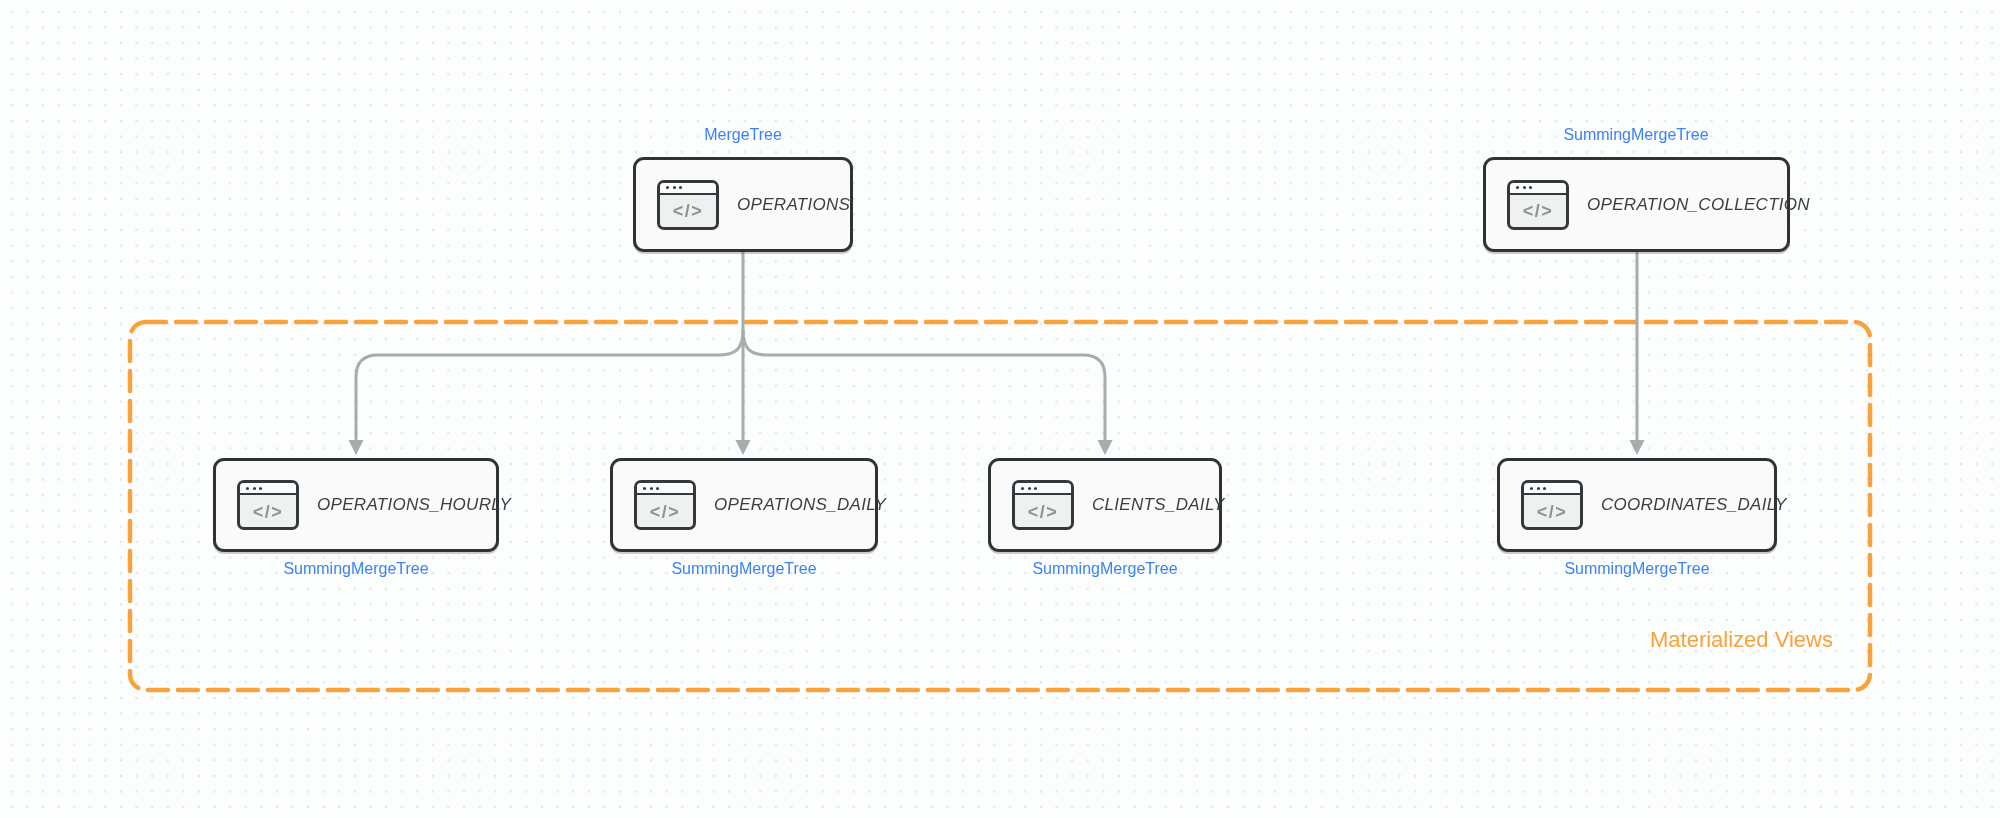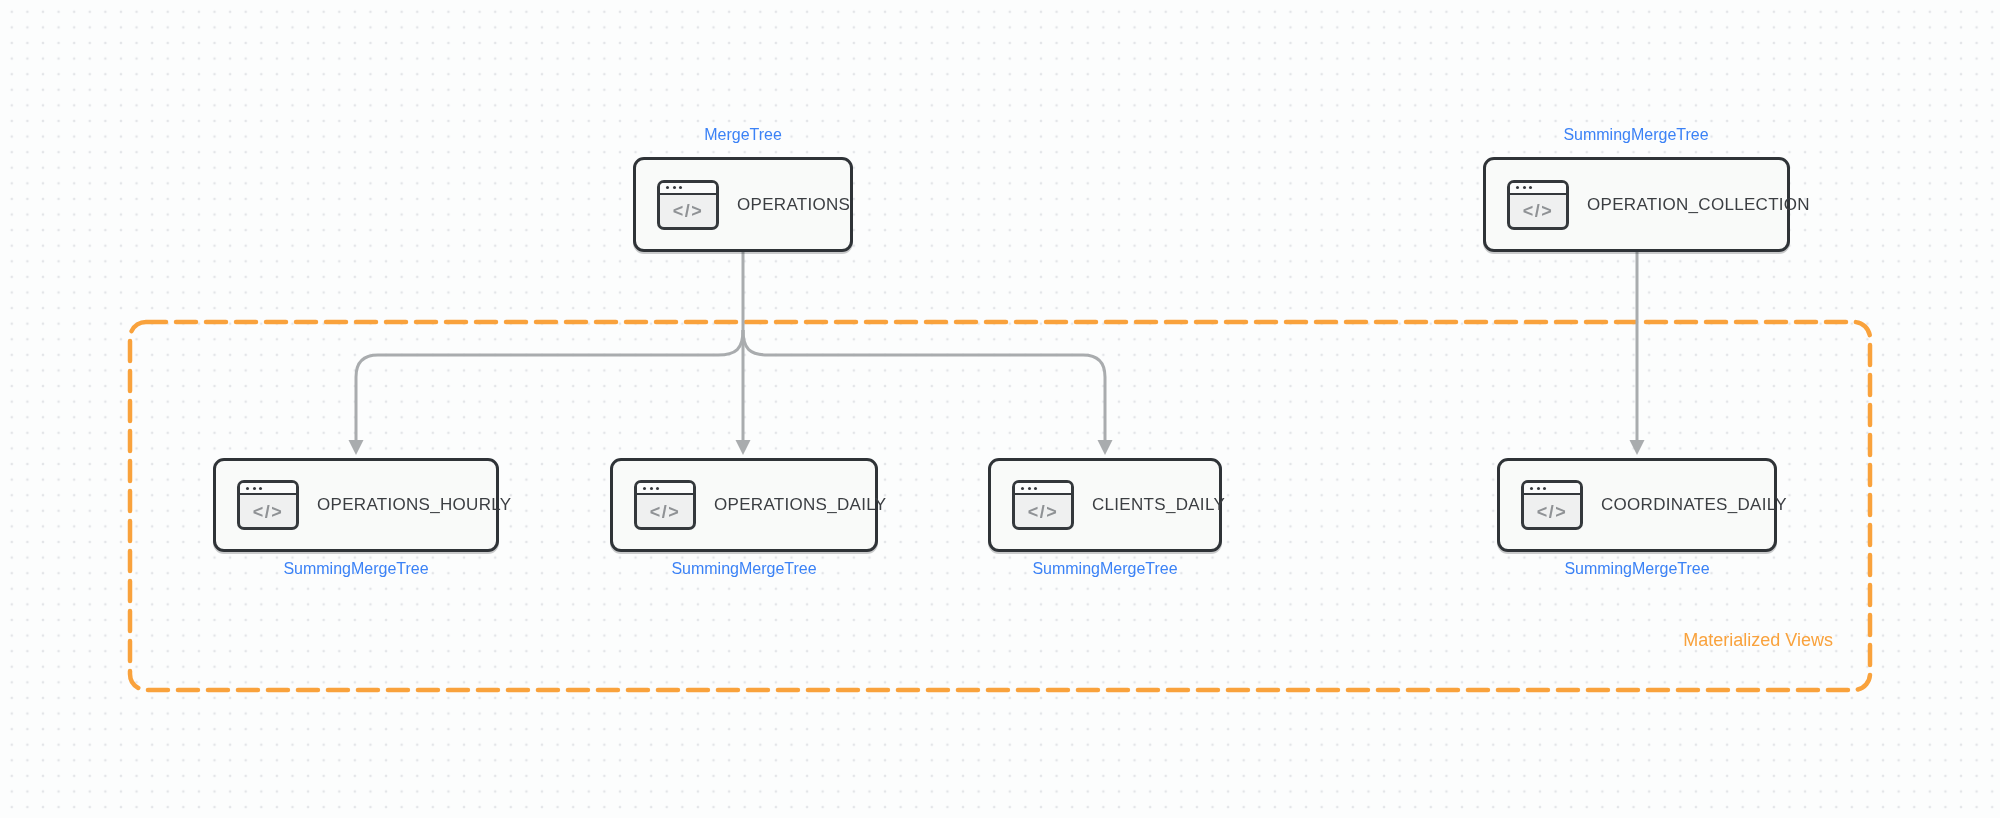--- a/index.html
+++ b/index.html
@@ -31,20 +31,21 @@
     gap: 18px;
     padding-left: 21px;
     background: #F9FAF9;
     border: 3px solid #2F3337;
     border-radius: 11px;
     box-shadow: 0 2px 0 rgba(47, 51, 55, 0.25);
   }
 
   .node-label {
     font-size: 17px;
+    font-style: italic;
     letter-spacing: 0.3px;
     color: #3B3E42;
     white-space: nowrap;
   }
 
   
   .icon {
     box-sizing: border-box;
     width: 62px;
     height: 50px;
@@ -90,21 +91,21 @@
     color: #3b82f6;
   }
 
   .group-caption {
     position: absolute;
     z-index: 2;
     left: 1500px;
     top: 627px;
     width: 333px;
     text-align: right;
-    font-size: 18px;
+    font-size: 22px;
     line-height: 26px;
     font-weight: 500;
     color: #F9A23C;
   }
 </style>
 </head>
 <body>
 
 <svg class="connector-layer" viewBox="0 0 2000 818" xmlns="http://www.w3.org/2000/svg">
 

